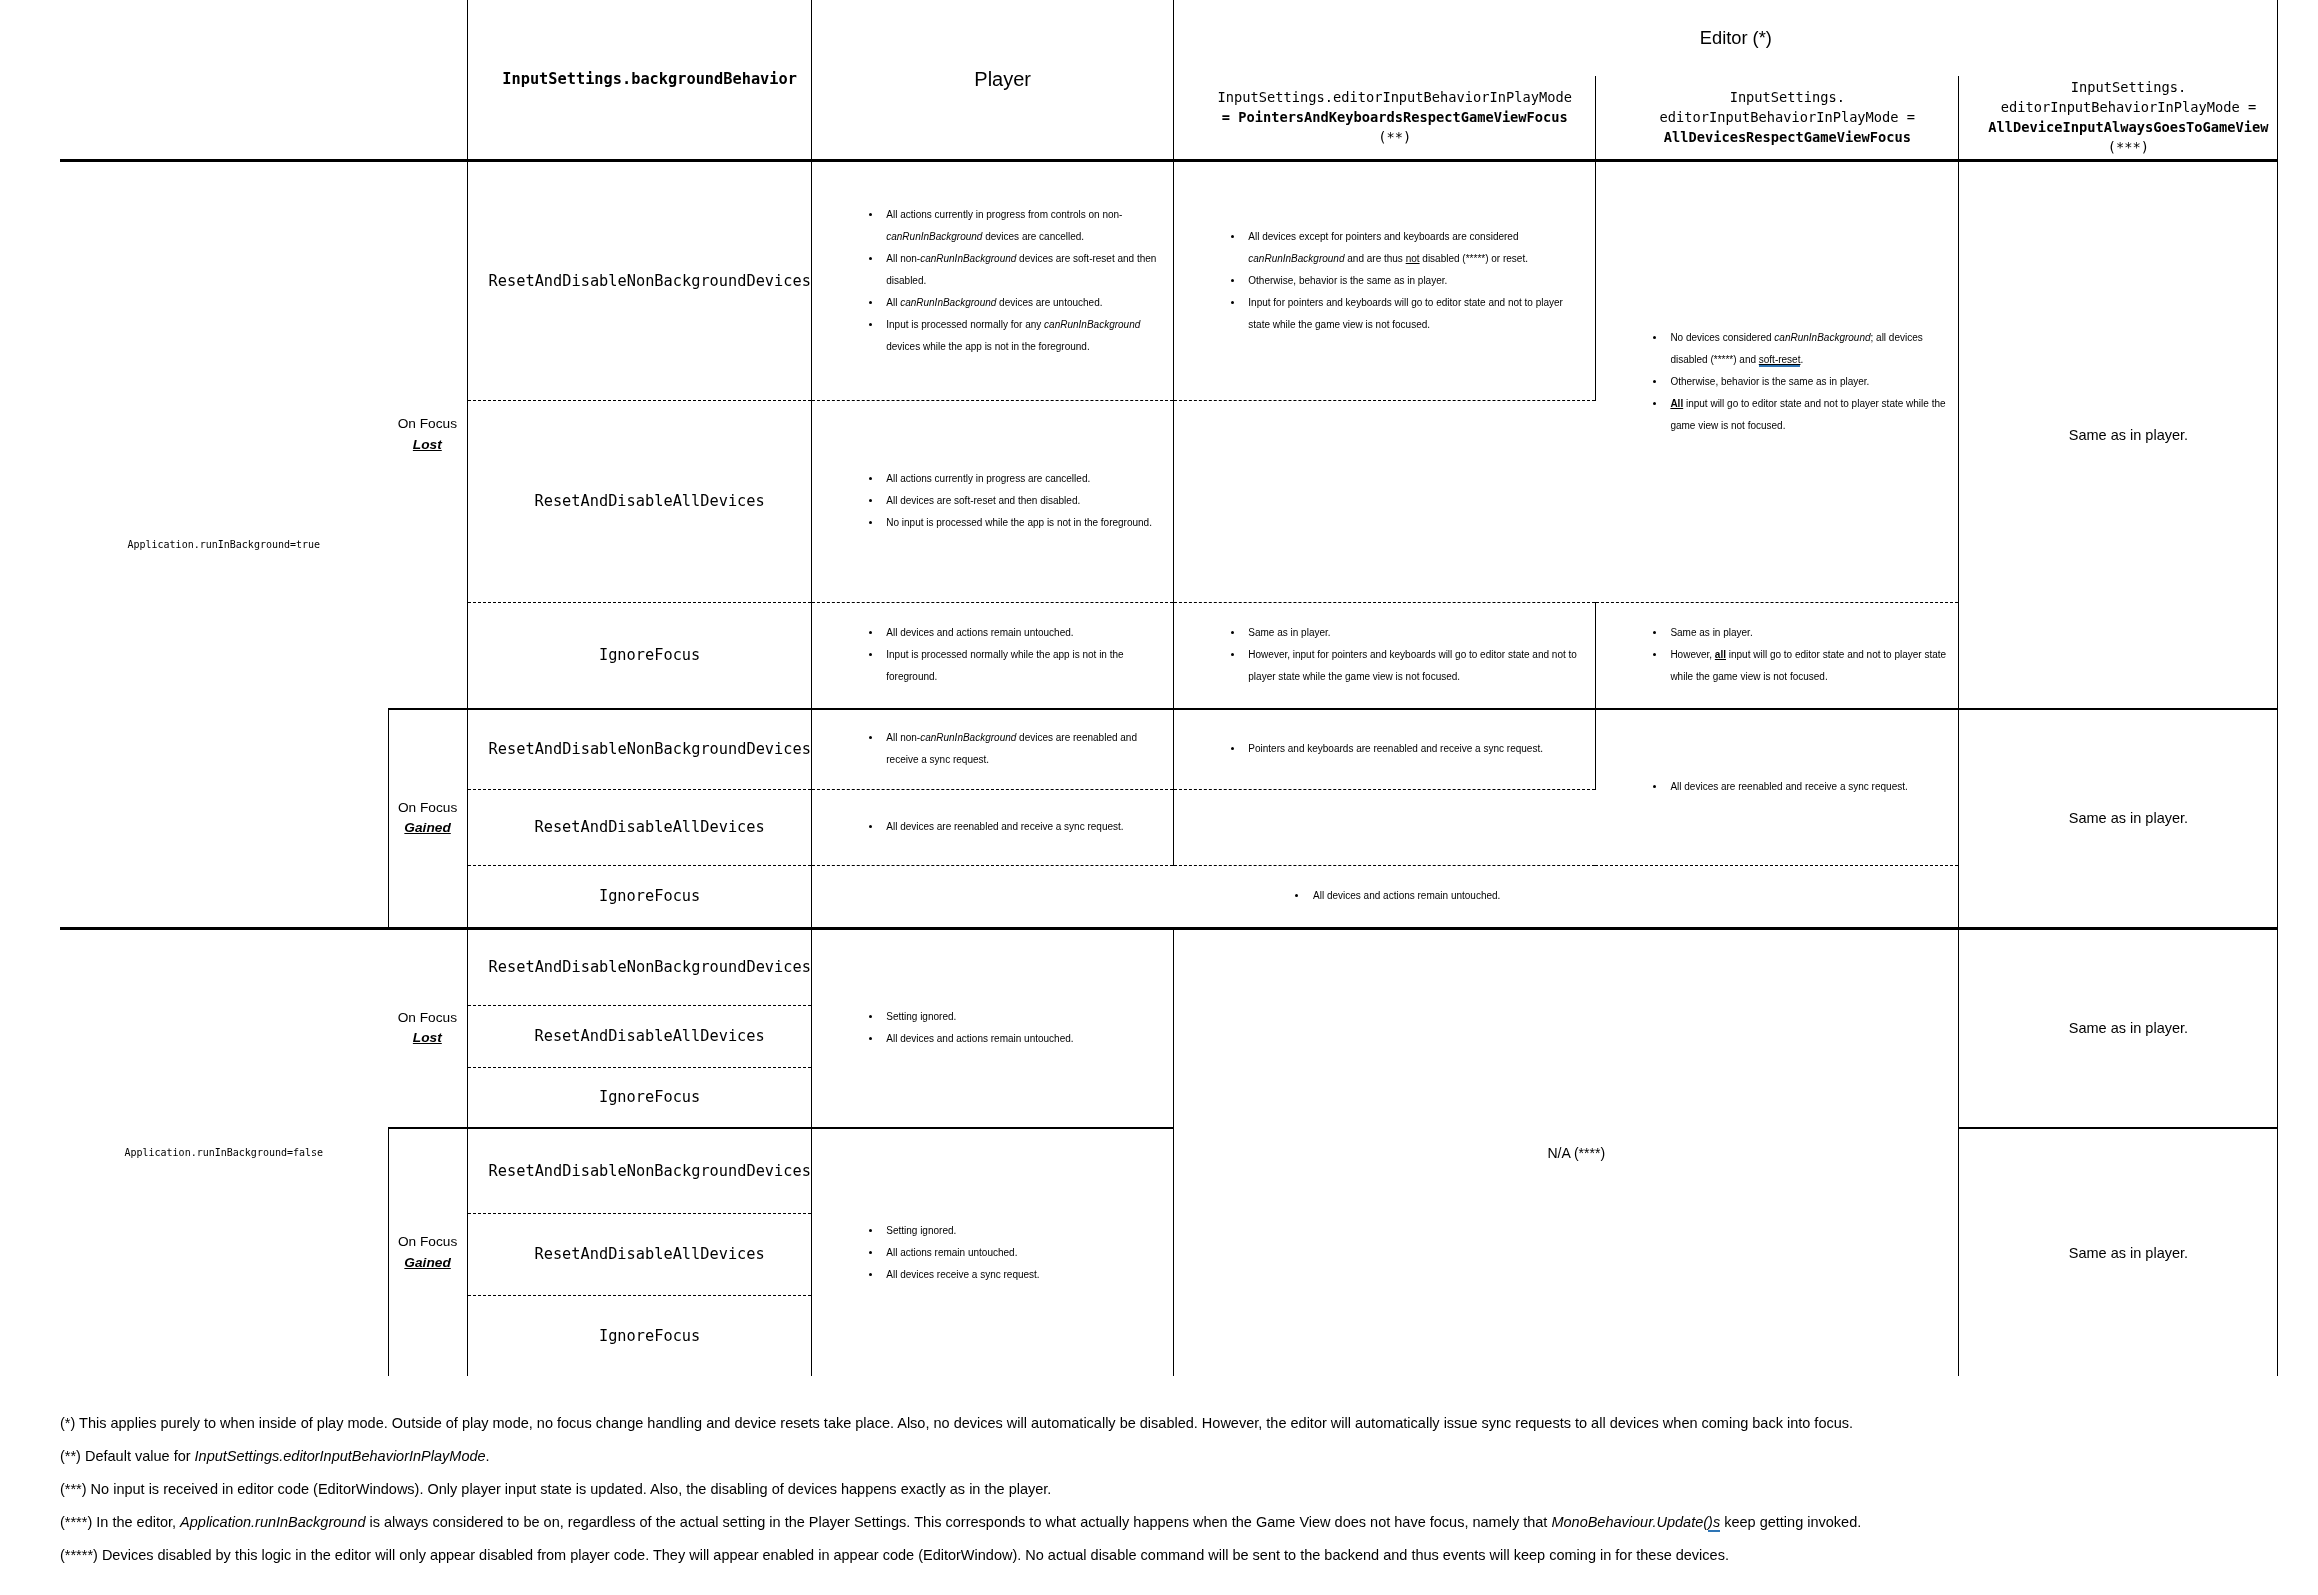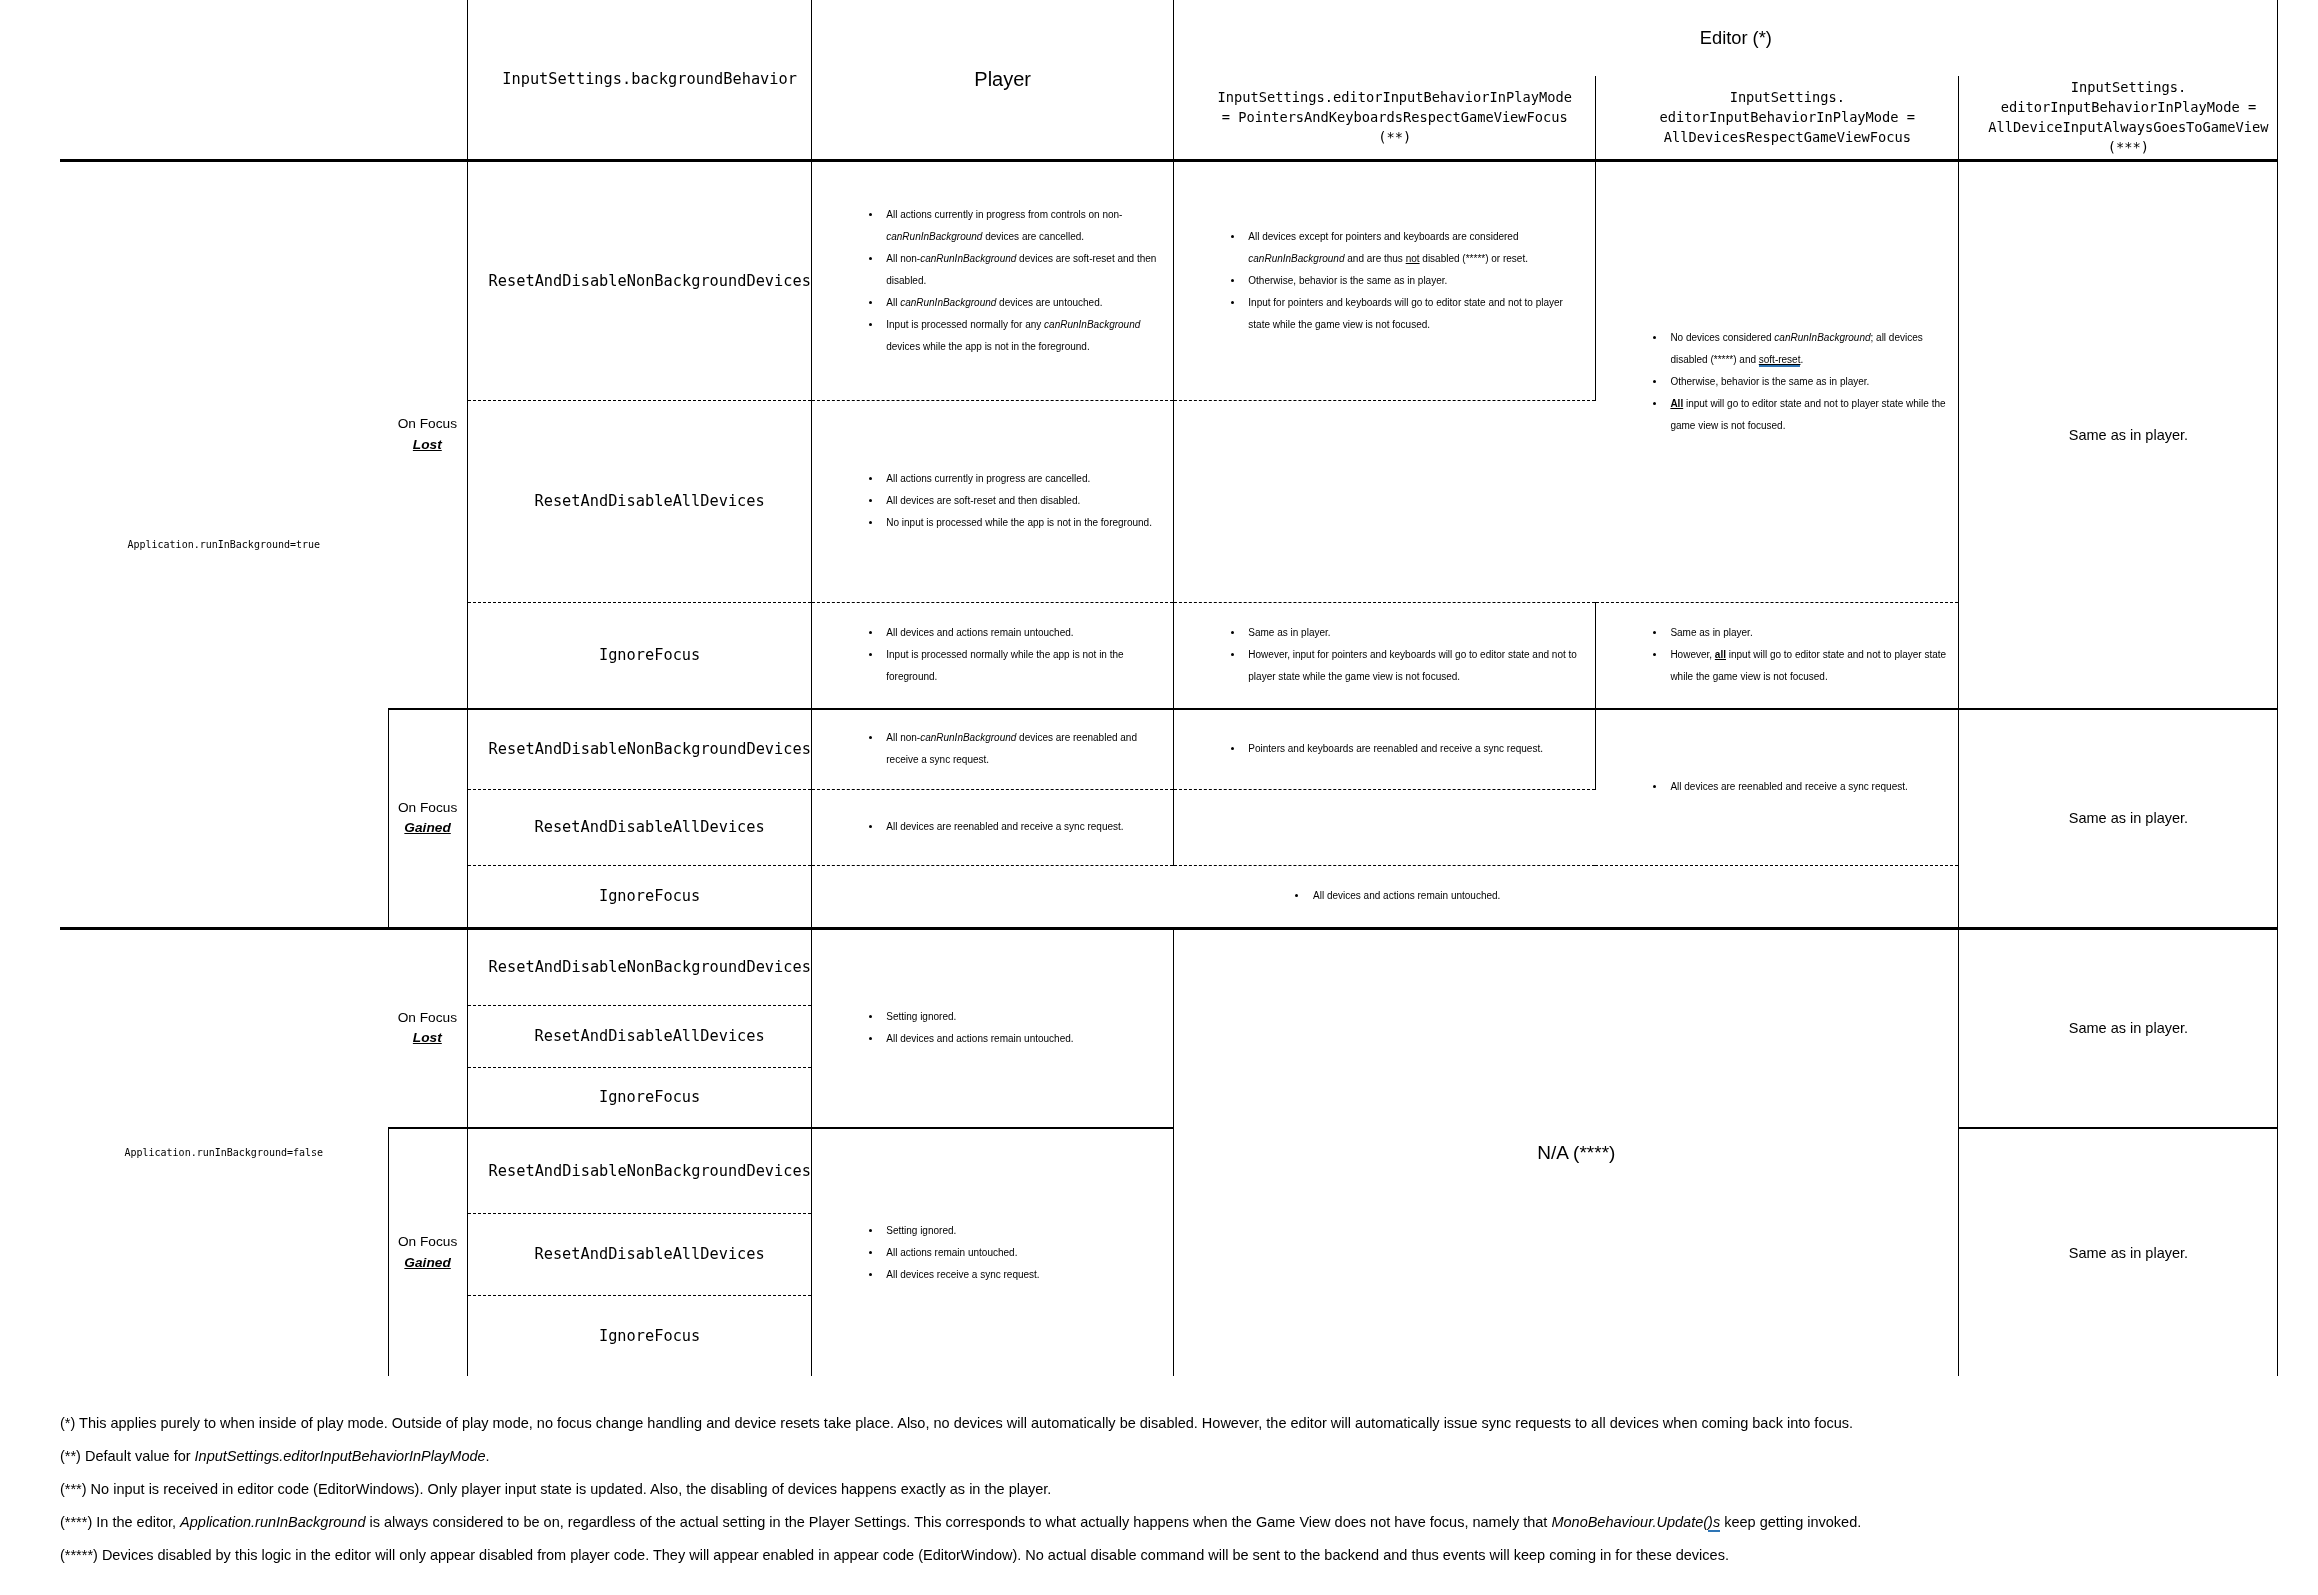--- a/index.html
+++ b/index.html
@@ -10,28 +10,28 @@
   .mono{font-family:"DejaVu Sans Mono","Liberation Mono",monospace;font-size:15.3px;}
   .monoh{font-family:"DejaVu Sans Mono","Liberation Mono",monospace;font-size:13.7px;line-height:20px;}
   .center{text-align:center;}
   .bl{border-left:1.5px solid #000;}
   .br{border-right:1.5px solid #000;padding-left:21px;}
   .bb-dash{border-bottom:0.8px dashed #000;}
   .bt-med{border-top:2.3px solid #000;}
   .bt-thick{border-top:3.8px solid #000;}
   .player-h{font-size:20px;}
   .editor-h{font-size:18.3px;vertical-align:middle;}
-  .b{font-weight:normal;}
+  .b{font-weight:bold;}
   .bullets{font-size:10px;line-height:22px;margin-left:25px;}
   .bullets ul{margin:0;padding:0 10.7px 0 49px;list-style:disc outside;text-align:left;}
   .bullets li{padding-left:4.6px;margin:0;}
   .cbullet ul{display:inline-block;margin:0;padding:0 0 0 18.3px;list-style:disc outside;text-align:left;}
   .cbullet li{padding-left:4.6px;}
   .samecell{font-size:14.5px;}
-  .nacell{font-size:19px;}
+  .nacell{font-size:14px;}
   .focuscell{font-size:13.7px;line-height:20.6px;}
   .fl{font-style:italic;text-decoration:underline;font-weight:bold;}
   .runlabel{font-family:"DejaVu Sans Mono","Liberation Mono",monospace;font-size:10px;}
   i{font-style:italic;}
   .gq{border-bottom:2.3px double #2e75b6;}
   #footnotes{position:absolute;left:60px;top:1407px;width:2251px;font-size:14.5px;}
   #footnotes p{margin:0;height:33px;line-height:33px;white-space:nowrap;}
 </style>
 </head>
 <body>

